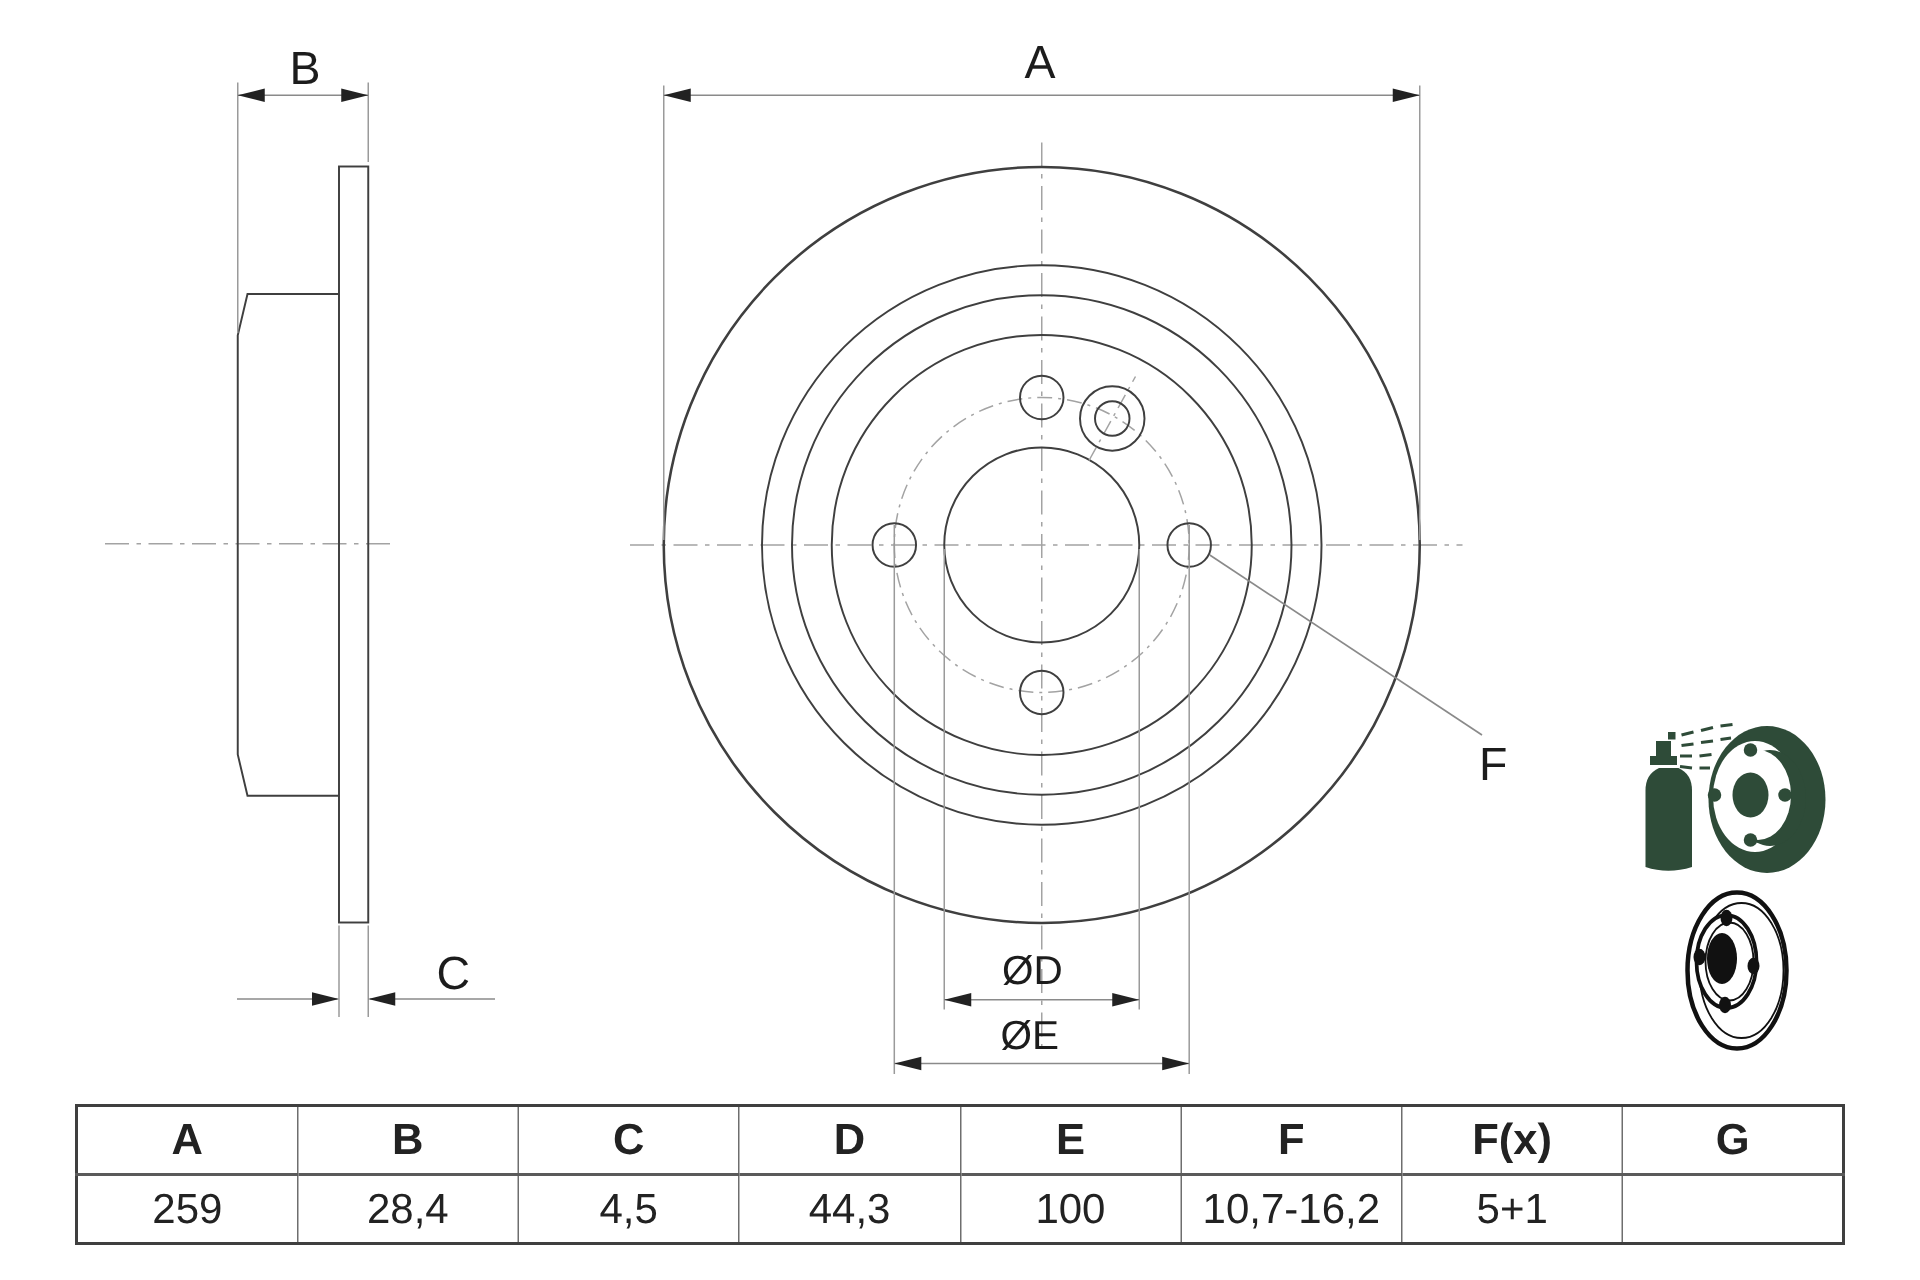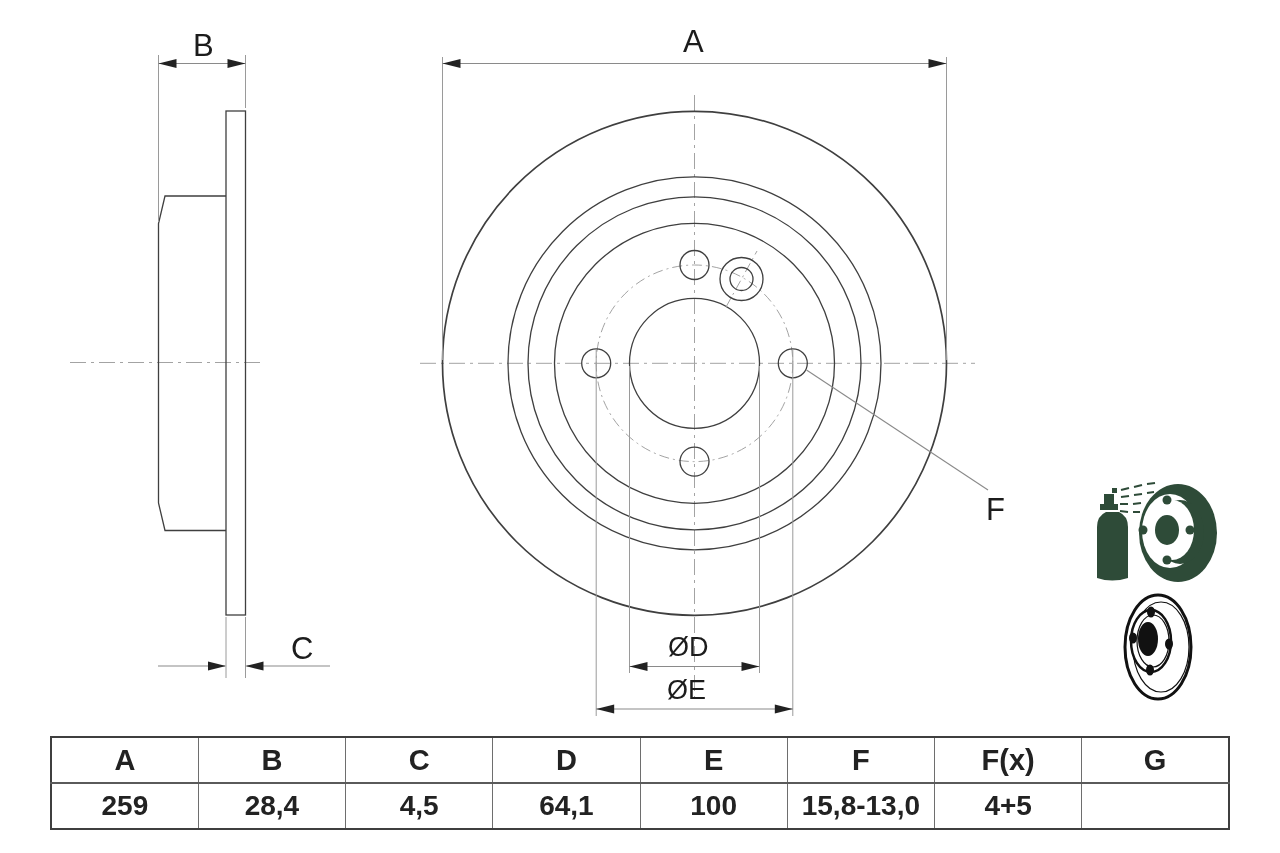--- a/index.html
+++ b/index.html
@@ -19,21 +19,21 @@
   .icon-green-ln{stroke:#2e4b38;stroke-width:2;fill:none;}
   .icon-black{stroke:#111111;fill:#ffffff;}
   
   #spec-table{position:absolute;left:50px;top:736px;width:1180px;height:93px;
               border-collapse:collapse;table-layout:fixed;}
   #spec-table th,#spec-table td{border:1.6px solid #6e6e6e;text-align:center;
               vertical-align:middle;padding:0;color:#222222;overflow:hidden;}
   #spec-table{border:2.5px solid #3f3f3f;}
   #spec-table tr{height:46px;}
   #spec-table th{font-size:29px;font-weight:bold;border-bottom:2px solid #5a5a5a;}
-  #spec-table td{font-size:28px;font-weight:bold;}
+  #spec-table td{font-size:28px;font-weight:normal;}
 </style>
 </head>
 <body>
 
 <div id="stage">
 
   <svg id="drawing" width="1280" height="735" viewBox="0 0 1280 735">
 
     <g>
 
@@ -160,22 +160,22 @@
         <th>F</th>
         <th>F(x)</th>
         <th>G</th>
       </tr>
     </thead>
     <tbody>
       <tr>
         <td>259</td>
         <td>28,4</td>
         <td>4,5</td>
-        <td>64,1</td>
+        <td>44,3</td>
         <td>100</td>
-        <td>15,8-13,0</td>
-        <td>4+5</td>
+        <td>10,7-16,2</td>
+        <td>5+1</td>
         <td></td>
       </tr>
     </tbody>
   </table>
 
 </div>
 
 </body></html>

